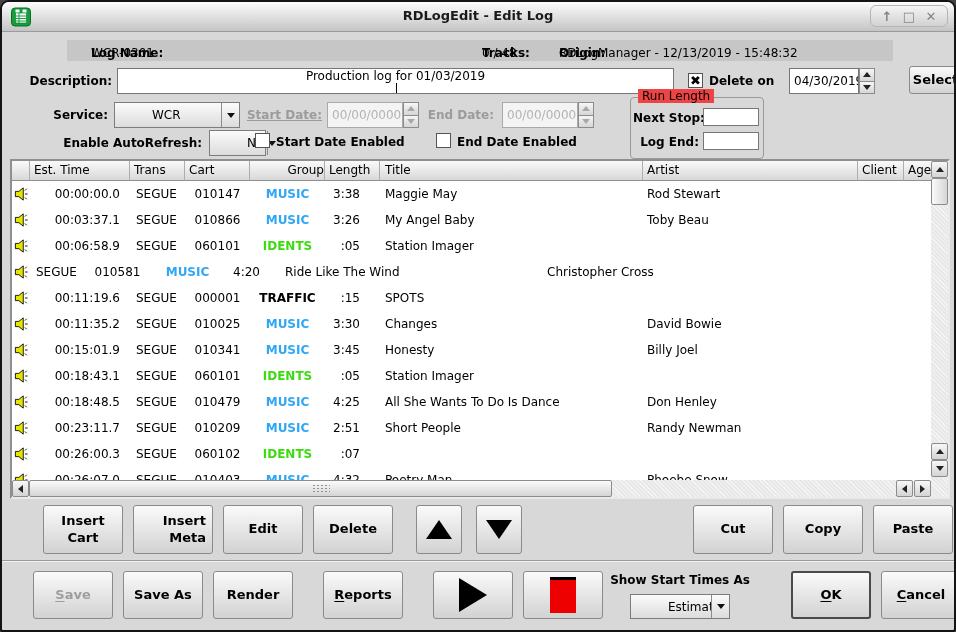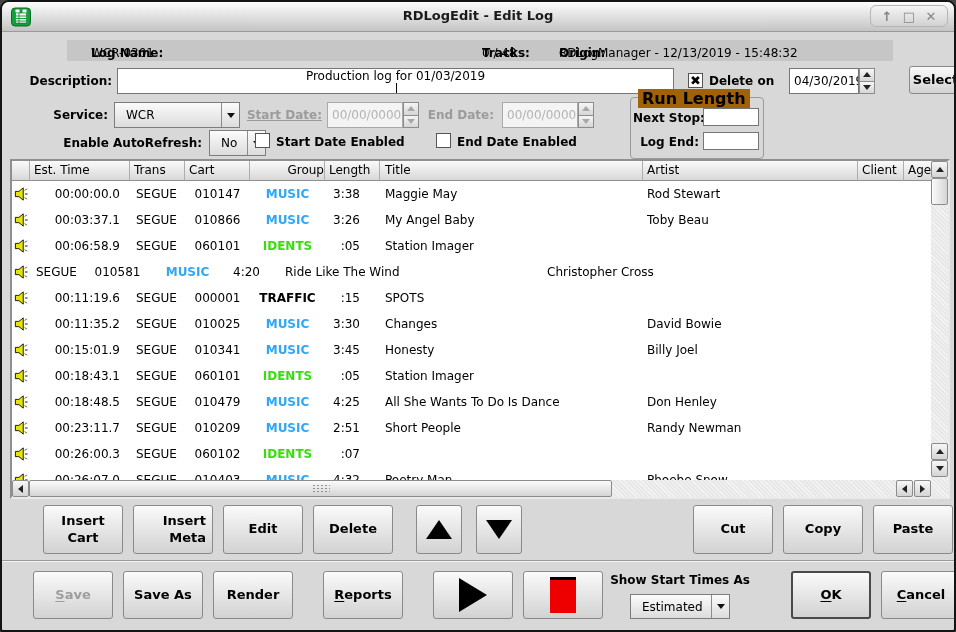--- a/index.html
+++ b/index.html
@@ -34,30 +34,30 @@
   .spin .sb{flex:1;background:linear-gradient(#f6f6f6,#d6d6d6);border:1px solid #8c8c8c;
     display:flex;align-items:center;justify-content:center;}
   .spin .sb+.sb{border-top:none;}
   .tri{width:0;height:0;}
   .tri.up{border-left:4px solid transparent;border-right:4px solid transparent;border-bottom:5px solid #222;}
   .tri.down{border-left:4px solid transparent;border-right:4px solid transparent;border-top:5px solid #222;}
   .spin.disabled .tri.up{border-bottom-color:#a8a8a8;}
   .spin.disabled .tri.down{border-top-color:#a8a8a8;}
   .combo{position:absolute;background:linear-gradient(#fbfbfb,#dcdcdc);border:1px solid #7d7d7d;
     font-size:12px;display:flex;align-items:center;}
-  .combo .cv{flex:1;padding:0 11px;white-space:nowrap;overflow:hidden;}
+  .combo .cv{flex:1;padding:0 20px;white-space:nowrap;overflow:hidden;margin-left:17px;}
   .combo .ca{width:18px;align-self:stretch;border-left:1px solid #8c8c8c;
     display:flex;align-items:center;justify-content:center;}
   .combo .ca .tri.down{border-left-width:4px;border-right-width:4px;border-top:5px solid #111;}
   .checkbox{position:absolute;width:15px;height:15px;background:#fff;border:1px solid #555;
     display:flex;align-items:center;justify-content:center;font-size:13px;font-weight:bold;color:#000;}
   .checkbox.checked::after{content:"\2716";line-height:1;}
   .groupbox{position:absolute;border:1px solid #9a9a9a;border-radius:4px;}
-  .groupbox .gtitle{position:absolute;left:7px;top:-9px;background:#a16207;padding:0 4px;
-    font-size:16px;font-weight:bold;white-space:nowrap;}
+  .groupbox .gtitle{position:absolute;left:7px;top:-9px;background:#ef4444;padding:0 4px;
+    font-size:12px;font-weight:normal;white-space:nowrap;}
   
   .btn{position:absolute;background:linear-gradient(#fafafa,#d2d2d2);border:1px solid #8a8a8a;
     border-radius:3px;display:flex;align-items:center;justify-content:center;text-align:center;
     font-size:13px;font-weight:bold;color:#000;padding:2px 6px;line-height:1.25;cursor:default;margin-left:19px;}
   .btn[data-disabled="true"]{color:#9e9e9e;}
   .btn.default{border:2px solid #4a4a4a;}
   .btn u{text-underline-offset:2px;}
   .tri-big-up{width:0;height:0;border-left:13px solid transparent;border-right:13px solid transparent;border-bottom:19px solid #000;}
   .tri-big-down{width:0;height:0;border-left:13px solid transparent;border-right:13px solid transparent;border-top:19px solid #000;}
   .tri-play{width:0;height:0;border-top:17px solid transparent;border-bottom:17px solid transparent;border-left:28px solid #000;}

